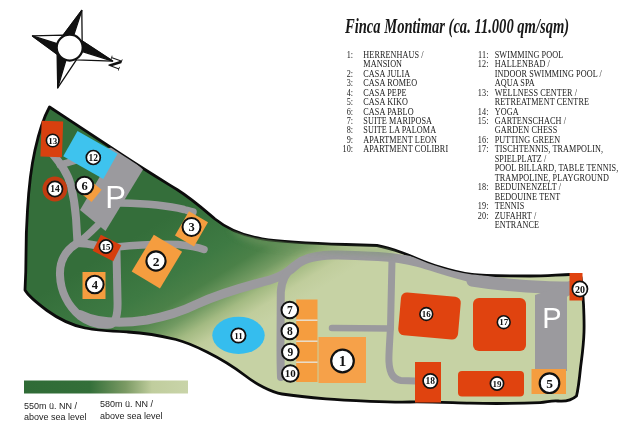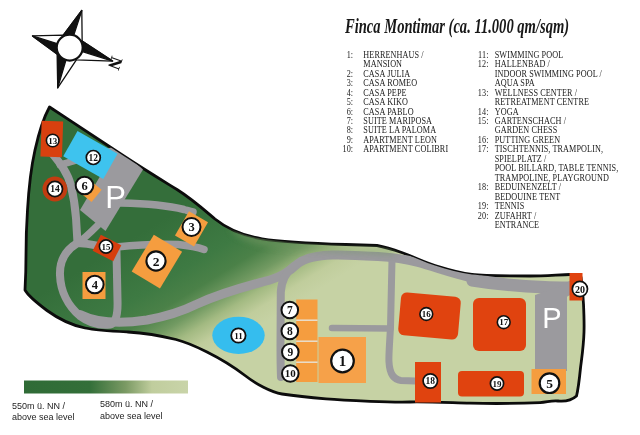--- a/index.html
+++ b/index.html
@@ -336,17 +336,17 @@
 
   <g>
           <circle cx="579.9" cy="289" r="7.6" stroke-width="1.7"></circle>
           <text x="579.9" y="292.6" font-size="10" fill="#111" stroke="none">20</text>
         </g>
 </g>
 
 <rect x="24" y="380.5" width="164" height="13" fill="url(#barGrad)"></rect>
 </svg>
 
-<div class="sea" style="left:12px;top:400.5px;">550m ü. NN /<br>above sea level</div>
+<div class="sea" style="left:24px;top:400.5px;">550m ü. NN /<br>above sea level</div>
 
 <div class="sea" style="left:100px;top:399px;width:78.5px;text-align:left;">580m ü. NN /<br>above sea level</div>
 
 </div>
 
 </body></html>

